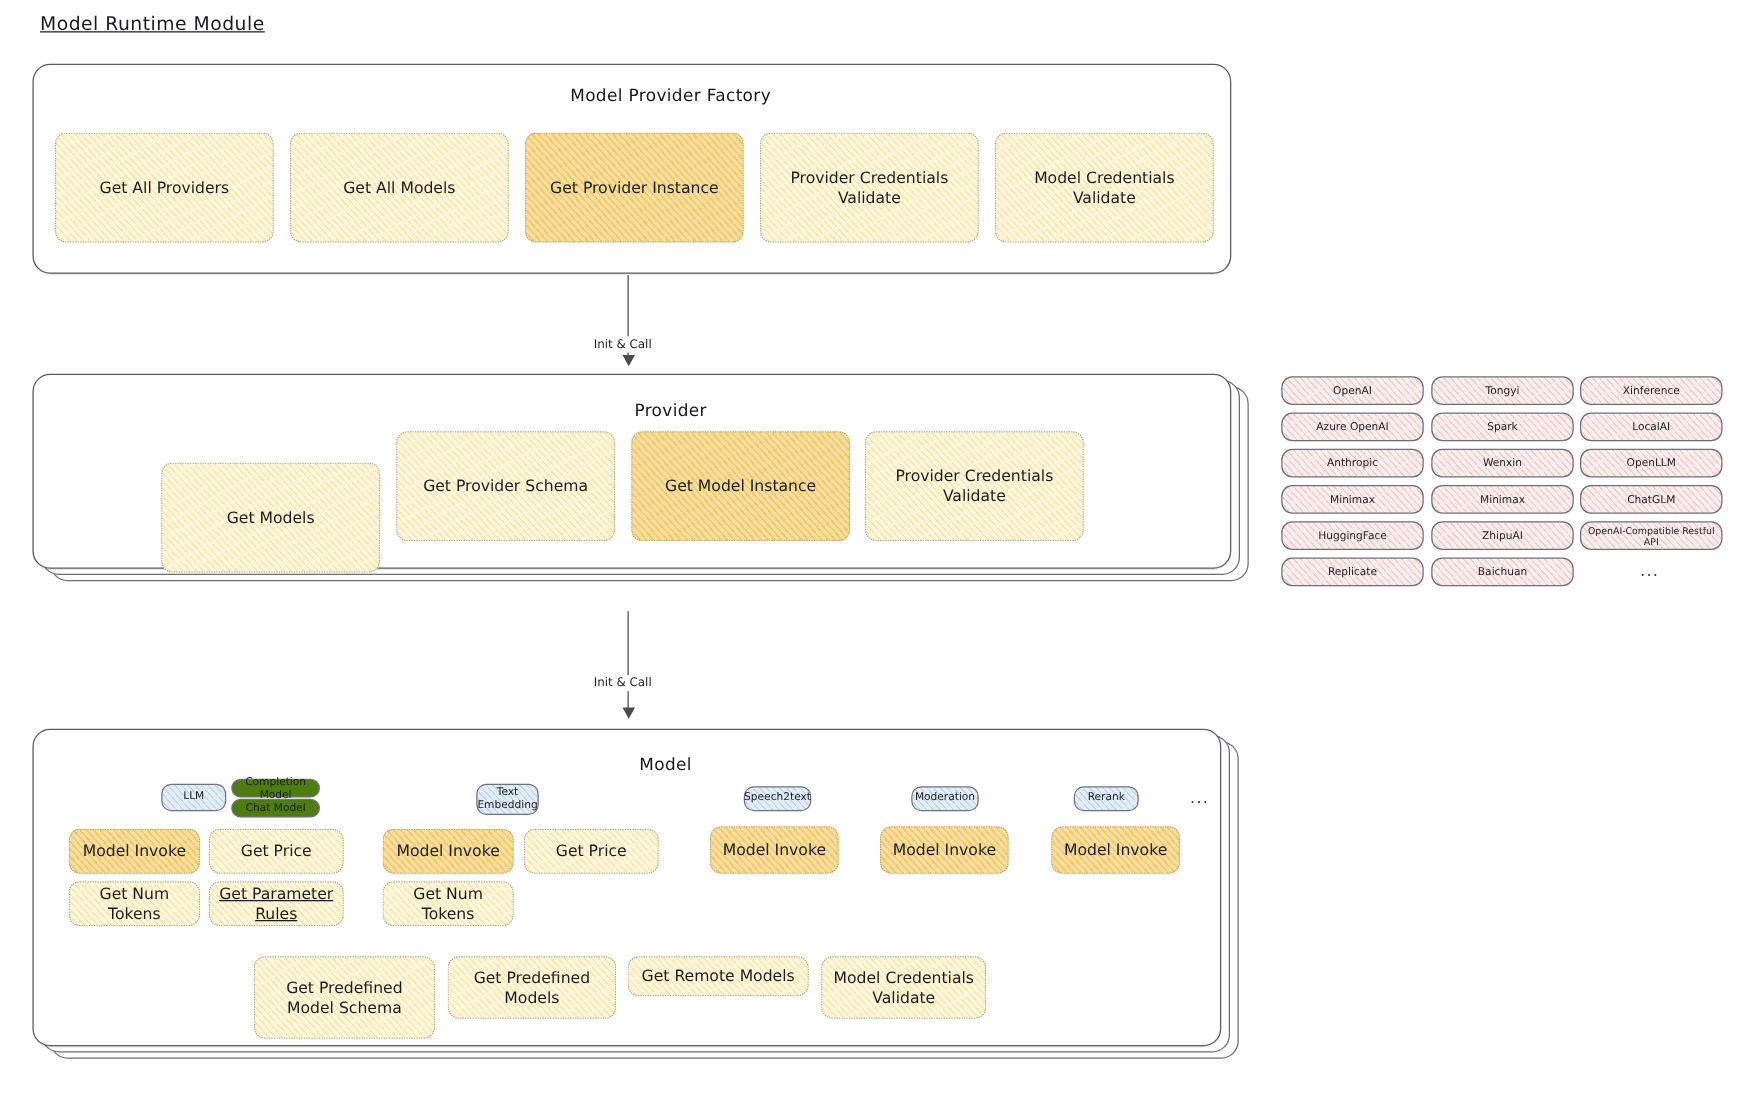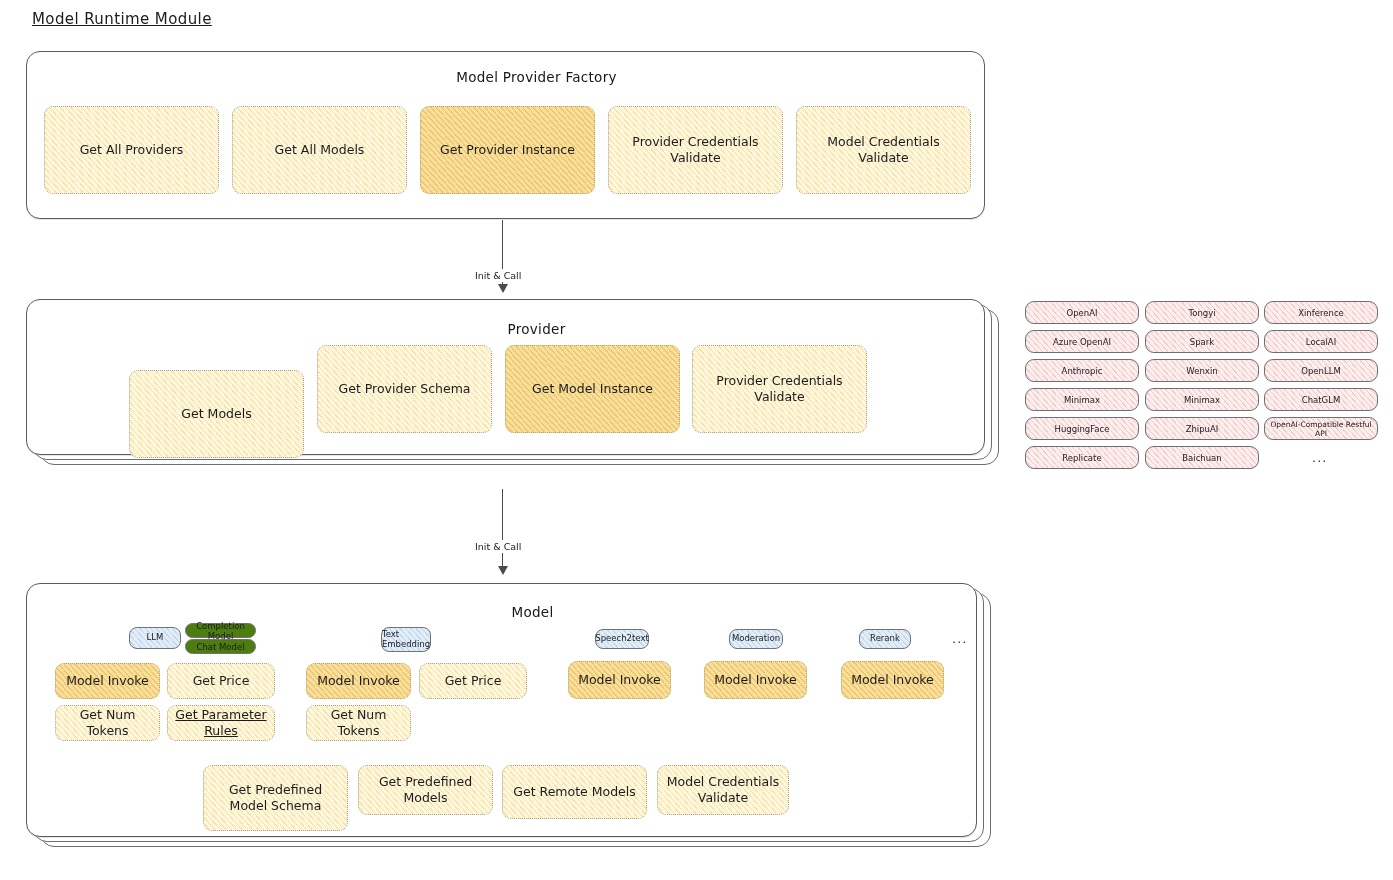--- a/index.html
+++ b/index.html
@@ -114,20 +114,21 @@
 
   
   .pill-blue {
     position: absolute;
     box-sizing: border-box;
     border-radius: 8px;
     border: 1.2px solid #717179;
     display: flex;
     align-items: center;
     justify-content: center;
+    text-align: center;
     font-size: 8.5px;
     line-height: 1.15;
     color: #1c1c1f;
     background-color: #e2edf8;
     background-image: repeating-linear-gradient(
         48deg,
         rgba(140, 180, 220, 0.40) 0px,
         rgba(140, 180, 220, 0.40) 1px,
         rgba(255, 255, 255, 0) 1px,
         rgba(255, 255, 255, 0) 4px);
@@ -254,14 +255,14 @@
 <div class="pill-blue" style="left:729px; top:629px; width:54px; height:20px;">Moderation</div>
 <div class="leaf hl" style="left:704px; top:661px; width:103px; height:38px;">Model Invoke</div>
 
 <div class="pill-blue" style="left:859px; top:629px; width:52px; height:20px;">Rerank</div>
 <div class="leaf hl" style="left:841px; top:661px; width:103px; height:38px;">Model Invoke</div>
 
 <div class="ellipsis" style="left:952px; top:631px;">...</div>
 
 <div class="leaf" style="left:203px; top:765px; width:145px; height:66px;">Get Predefined Model Schema</div>
 <div class="leaf" style="left:358px; top:765px; width:135px; height:50px;">Get Predefined Models</div>
-<div class="leaf" style="left:502px; top:765px; width:145px; height:54px;">Get Remote Models</div>
+<div class="leaf" style="left:502px; top:765px; width:145px; height:32px;">Get Remote Models</div>
 <div class="leaf" style="left:657px; top:765px; width:132px; height:50px;">Model Credentials Validate</div>
 
 </body></html>

